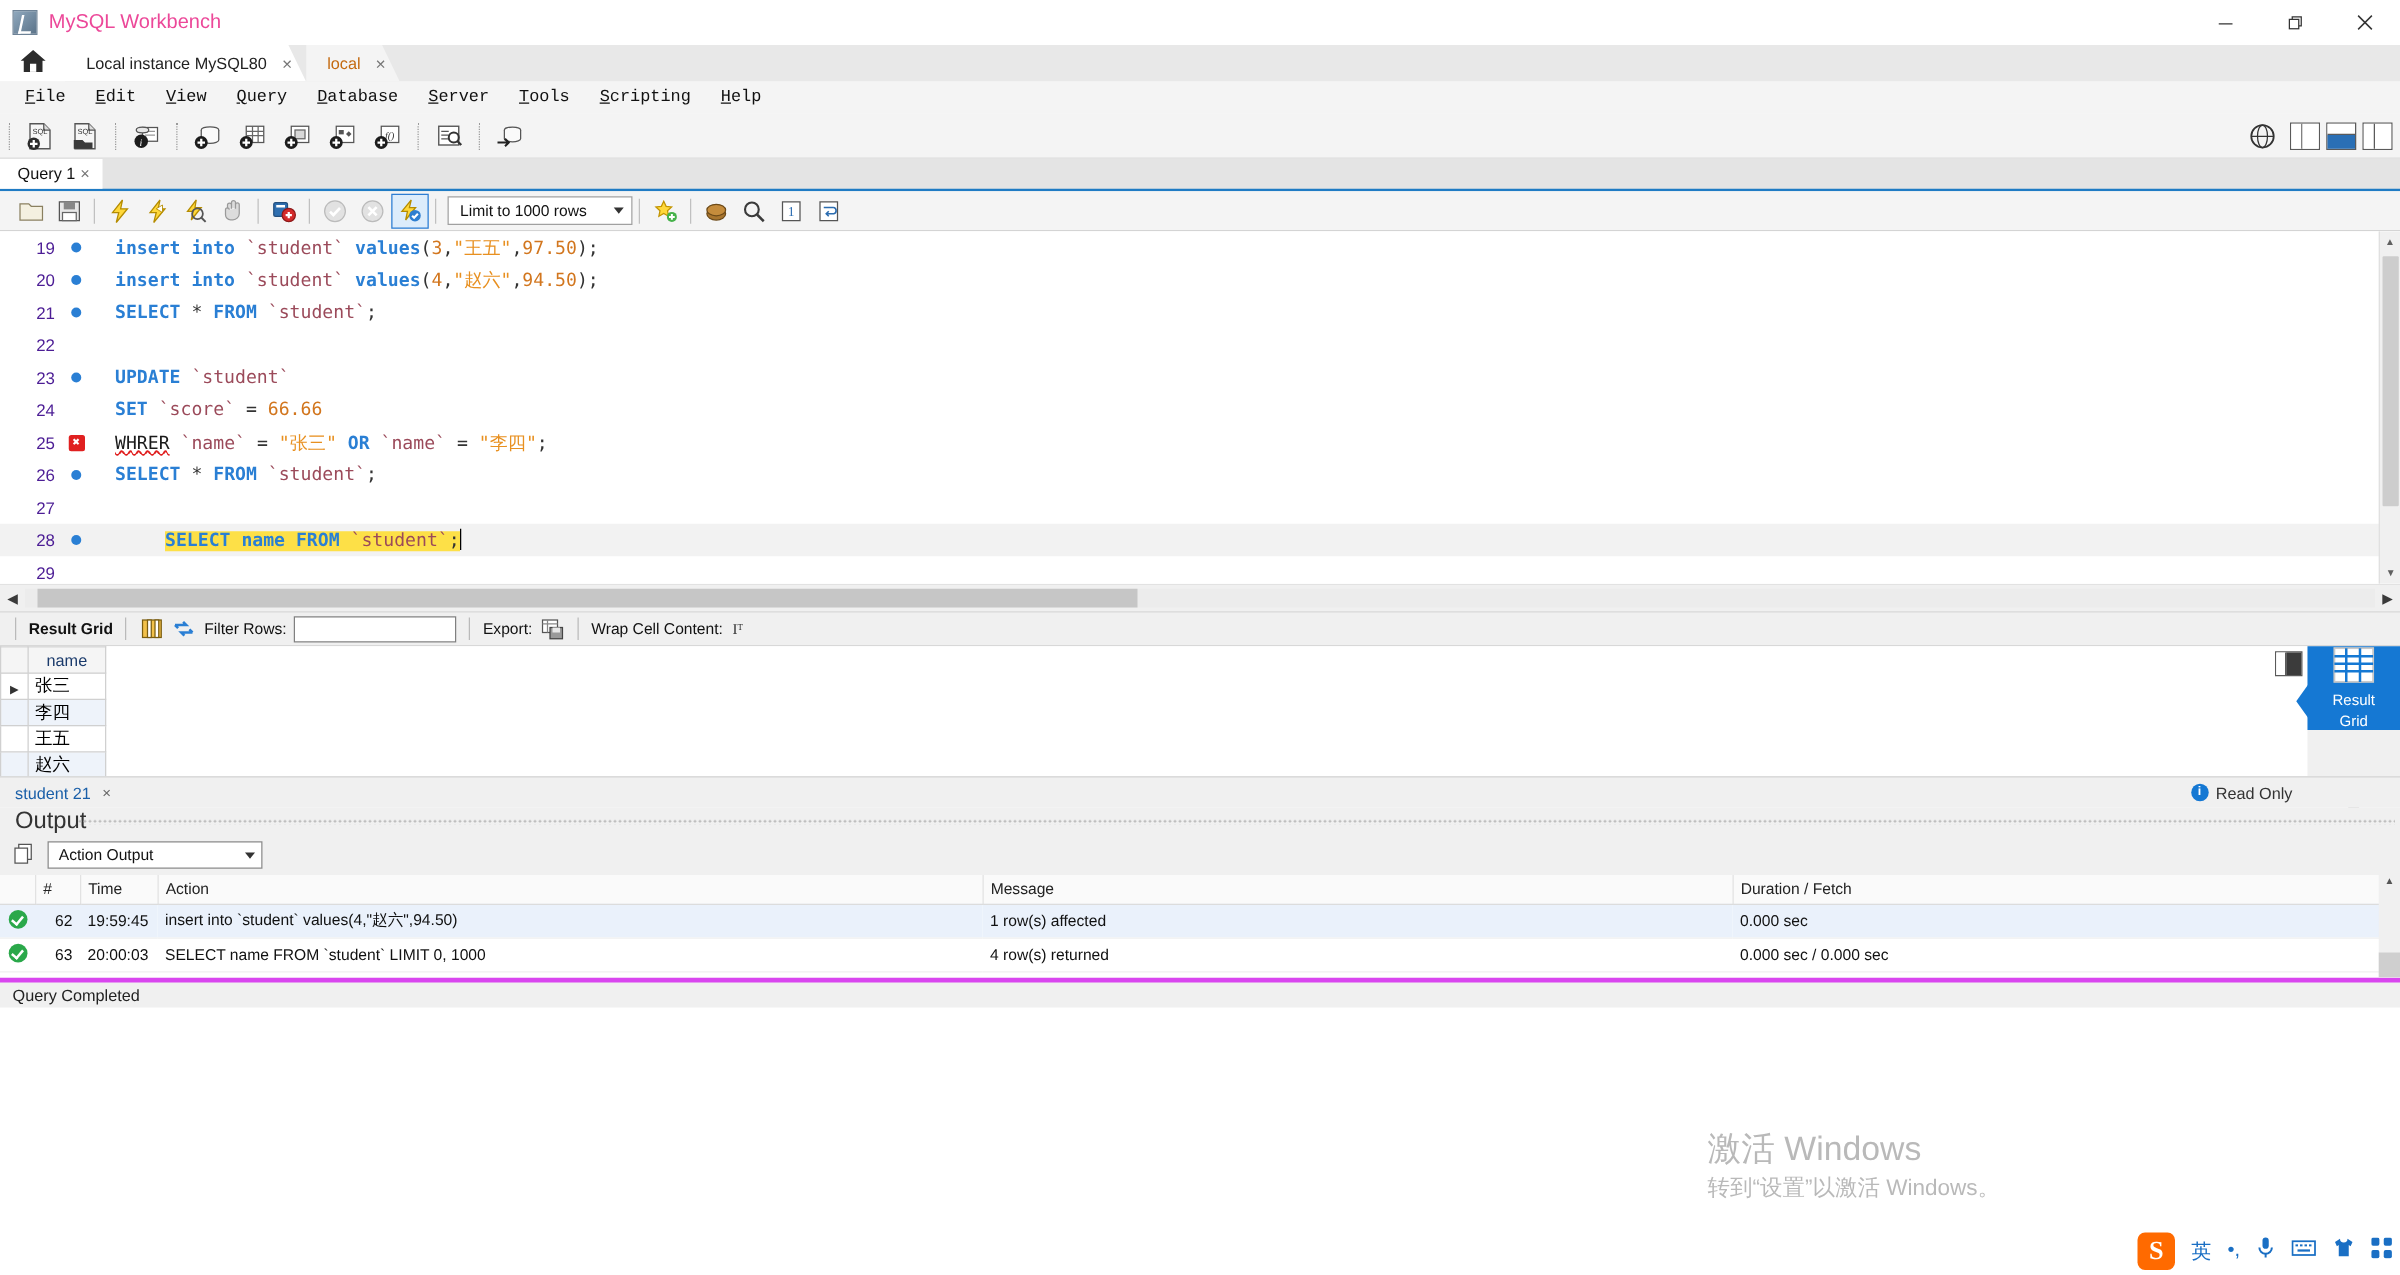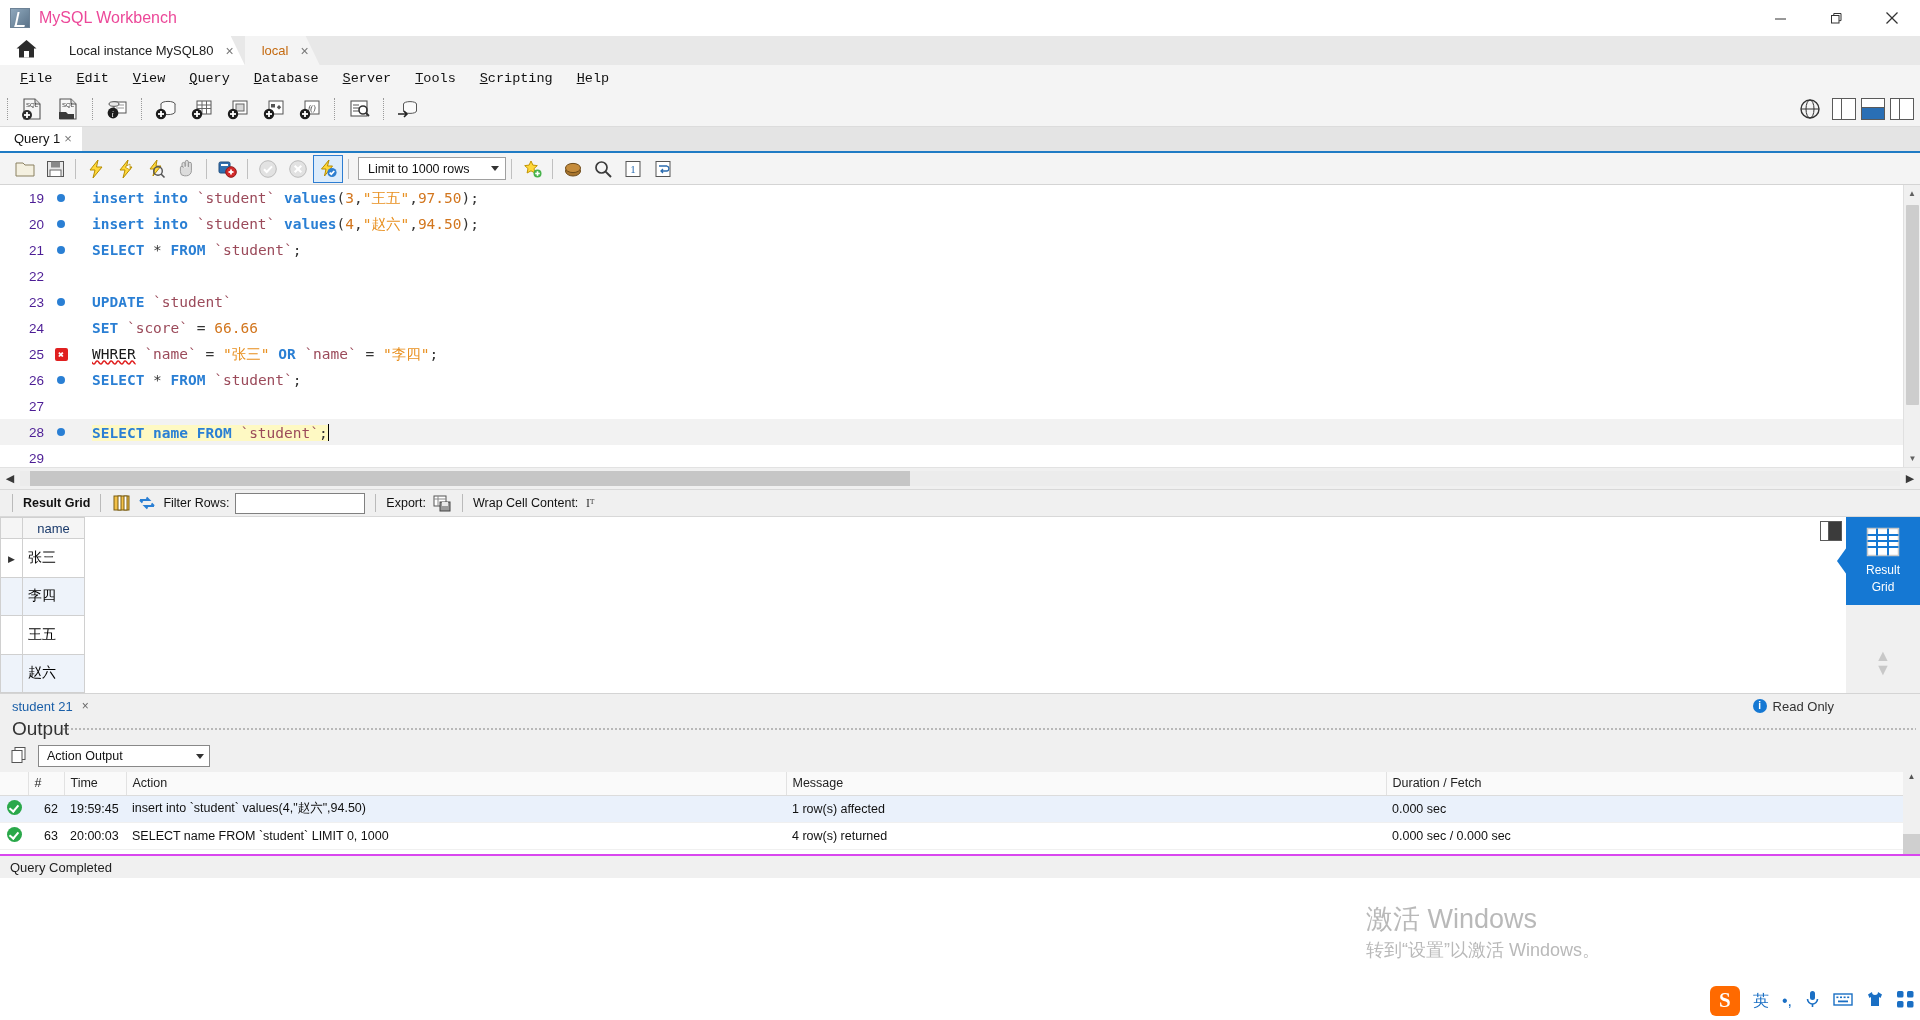--- a/index.html
+++ b/index.html
@@ -134,21 +134,21 @@
     width: 48px; text-align: right; color: #4c1d95; font-size: 13.5px;
     padding-right: 4px; font-family: "Liberation Sans", sans-serif; flex: none;
   }
   .gutter-mark { width: 26px; display: flex; align-items: center; justify-content: center; flex: none; }
   .dot-blue { width: 8px; height: 8px; border-radius: 50%; background: #2a7fd4; }
   .err-mark {
     width: 13px; height: 13px; background: #e02020; border-radius: 2px;
     color: #fff; font-size: 10px; line-height: 13px; text-align: center; font-weight: bold;
   }
   .code-text { padding-left: 18px; white-space: pre; }
-  .code-line.sel .code-text > .selspan { background: #fef9c3; }
+  .code-line.sel .code-text > .selspan { background: #fde047; margin-left: 40px; }
   .code-line.hl { background: #f2f2f2; }
   .kw { color: #2a7fd4; font-weight: bold; }
   .id { color: #9b4a5a; }
   .str { color: #e89020; }
   .num { color: #d2761e; }
   .pun { color: #333; }
   .err-word { color: #1a1a1a; text-decoration: underline wavy #e02020; }
   .caret {
     display: inline-block; width: 1.5px; height: 17px; background: #000;
     vertical-align: -3px;
@@ -178,21 +178,21 @@
     border-bottom: 1px solid #d8d8d8; font-size: 12.5px; color: #111;
   }
   .rt-sep { width: 1px; height: 18px; border-left: 1px solid #bababa; margin: 0 4px; }
   .rt-label { font-weight: bold; color: #111; }
   .filter-input {
     width: 130px; height: 21px; border: 1px solid #808080; background: #fff;
   }
   .rt-icon { width: 20px; height: 20px; display: flex; align-items: center; justify-content: center; }
 
   
-  .result-area { position: relative; background: #ffffff; height: 176px; display: flex; }
+  .result-area { position: relative; background: #ffffff; height: 104px; display: flex; }
   .grid { border-collapse: collapse; font-size: 13px; }
   .grid th, .grid td {
     border: 1px solid #d0d0d0; height: 21px; padding: 0 5px;
     font-weight: normal; text-align: left;
   }
   .grid th.rowhdr, .grid td.rowhdr { width: 22px; padding: 0; text-align: center; }
   .grid th { background: #f5f5f5; color: #1a1a1a; text-align: center; }
   .grid th.colname { width: 62px; color: #1a3a6b; }
   .grid td.cell { width: 62px; font-size: 14px; }
   .grid tr.alt td { background: #eef3fa; }
@@ -281,21 +281,21 @@
   .col-action { width: 660px; }
   .col-msg { width: 600px; }
   .out-vscroll {
     position: absolute; right: 0; top: 0; width: 17px; bottom: 0; background: #f0f0f0;
   }
 
   
   .statusbar {
     height: 24px; background: #f0f0f0; display: flex; align-items: center;
     padding-left: 10px; font-size: 13px; color: #222;
-    border-top: 2px solid #d946ef;
+    border-top: 4px solid #d946ef;
   }
 
   
   .watermark {
     position: absolute; right: 320px; bottom: 58px;
     color: #b9b9b9; text-align: left; pointer-events: none; line-height: 1.35;
   }
   .watermark .l1 { font-size: 27px; }
   .watermark .l2 { font-size: 18px; }
 

